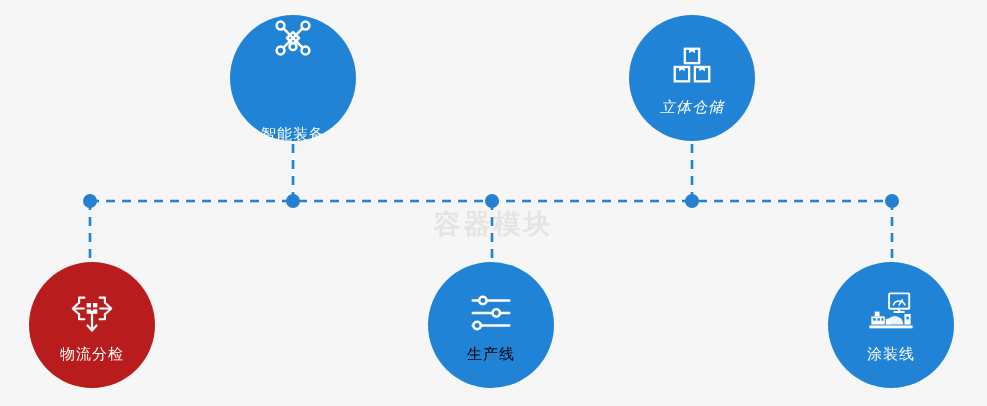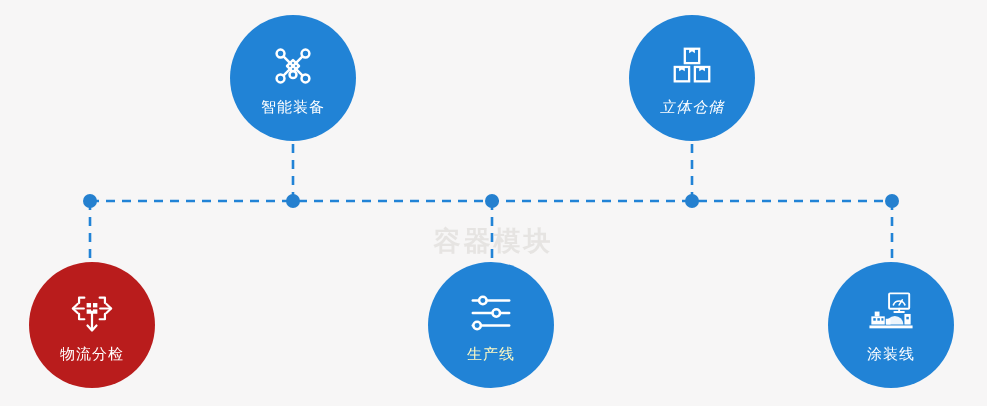--- a/index.html
+++ b/index.html
@@ -29,21 +29,21 @@
     top: 0;
     width: 987px;
     height: 406px;
     pointer-events: none;
   }
 
   
   .watermark {
     position: absolute;
     left: 50%;
-    top: 223px;
+    top: 206px;
     transform: translateX(-50%);
     font-size: 27px;
     letter-spacing: 3px;
     color: #e6e4e2;
     font-weight: 700;
     white-space: nowrap;
     user-select: none;
   }
 
   
@@ -98,21 +98,21 @@
       <line x1="492" y1="201" x2="492" y2="262" stroke="#2183d6" stroke-width="2.6" stroke-dasharray="9 7" stroke-linecap="butt"></line>
       <line x1="892" y1="201" x2="892" y2="262" stroke="#2183d6" stroke-width="2.6" stroke-dasharray="9 7" stroke-linecap="butt"></line>
       <circle cx="90" cy="201" r="7" fill="#2580cf"></circle>
       <circle cx="293" cy="201" r="7" fill="#2580cf"></circle>
       <circle cx="492" cy="201" r="7" fill="#2580cf"></circle>
       <circle cx="692" cy="201" r="7" fill="#2580cf"></circle>
       <circle cx="892" cy="201" r="7" fill="#2580cf"></circle>
     </svg>
 
   <div id="modules">
-      <div class="node" style="left: 230px; top: 15px; width: 126px; height: 126px; background: rgb(33, 131, 214);">
+      <div class="node" style="left: 230px; top: 15px; width: 126px; height: 126px; background: rgb(33, 131, 214); justify-content: space-between;">
         <span class="node-icon">
     <svg viewBox="0 0 48 48" fill="none" stroke="#ffffff" stroke-width="2.6" stroke-linecap="round" stroke-linejoin="round">
       <line x1="12.5" y1="12.5" x2="35.5" y2="35.5"></line>
       <line x1="35.5" y1="12.5" x2="12.5" y2="35.5"></line>
       <rect x="19.6" y="19.6" width="8.8" height="8.8" transform="rotate(45 24 24)"></rect>
       <circle cx="11" cy="11" r="4.1" fill="#2183d6"></circle>
       <circle cx="37" cy="11" r="4.1" fill="#2183d6"></circle>
       <circle cx="11" cy="37" r="4.1" fill="#2183d6"></circle>
       <circle cx="37" cy="37" r="4.1" fill="#2183d6"></circle>
       <circle cx="24" cy="33" r="3.6" fill="#2183d6"></circle>
@@ -158,21 +158,21 @@
         <span class="node-icon">
     <svg viewBox="0 0 48 48" fill="none" stroke="#ffffff" stroke-width="2.6" stroke-linecap="round">
       <line x1="5" y1="11" x2="43" y2="11"></line>
       <circle cx="15.5" cy="11" r="3.9" fill="#2183d6"></circle>
       <line x1="5" y1="24" x2="43" y2="24"></line>
       <circle cx="29.5" cy="24" r="3.9" fill="#2183d6"></circle>
       <line x1="5" y1="37" x2="43" y2="37"></line>
       <circle cx="9.5" cy="37" r="3.9" fill="#2183d6"></circle>
     </svg>
         </span>
-        <span class="node-label" style="color: #fef9c3;">生产线</span>
+        <span class="node-label" style="color: #000000;">生产线</span>
       </div>
       <div class="node" style="left: 828px; top: 262px; width: 126px; height: 126px; background: rgb(33, 131, 214);">
         <span class="node-icon">
     <svg viewBox="0 0 48 48" fill="none" stroke="#ffffff" stroke-width="2" stroke-linecap="round" stroke-linejoin="round">
       <rect x="22" y="3.5" width="21" height="16" rx="1"></rect>
       <path d="M26.5 15.5 a6.5 6.5 0 0 1 12 0" stroke-width="1.7"></path>
       <line x1="32.5" y1="15.5" x2="35.8" y2="10.3" stroke-width="1.7"></line>
       <line x1="32.5" y1="19.5" x2="32.5" y2="23"></line>
       <line x1="27.5" y1="23" x2="37.5" y2="23"></line>
       <path d="M19 36 a9 9 0 0 1 18 0" fill="#ffffff" stroke="none" opacity="0.92"></path>

